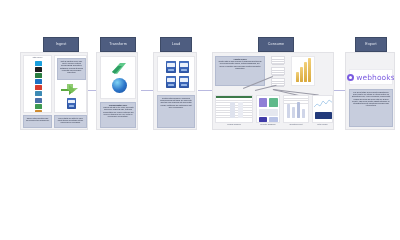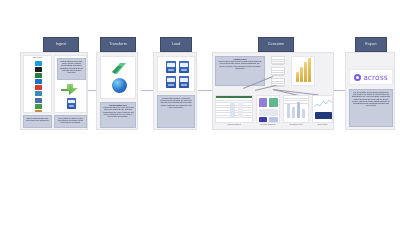--- a/index.html
+++ b/index.html
@@ -406,20 +406,20 @@
     <div class="caption" style="position:absolute;left:99px;top:71px;width:21px;">Metric explorer</div>
   </div>
 
   <div class="badge" style="left:355px;top:37px;width:30px;">
     <span>Export</span>
   </div>
 
   <div class="panel" style="left:345px;top:52px;width:50px;height:78px;">
     <div class="curator-wrap" style="left:3px;top:16px;width:44px;height:16px;">
       <span class="curator-mark"></span>
-      <span class="curator-word">across</span>
+      <span class="curator-word">webhooks</span>
     </div>
     <div class="textcard" style="left:3px;top:36px;width:44px;height:38px;">
       <div class="microtext">The Export stage delivers curated insights from CURATOR to any internal or external system via automated feeds, APIs or webhooks, ensuring data remains governed and secure with fine grained security. This keeps Curator insights actionable by integrating them into operational processes and external tools.</div>
     </div>
   </div>
 
 </div>
 
 </body></html>

